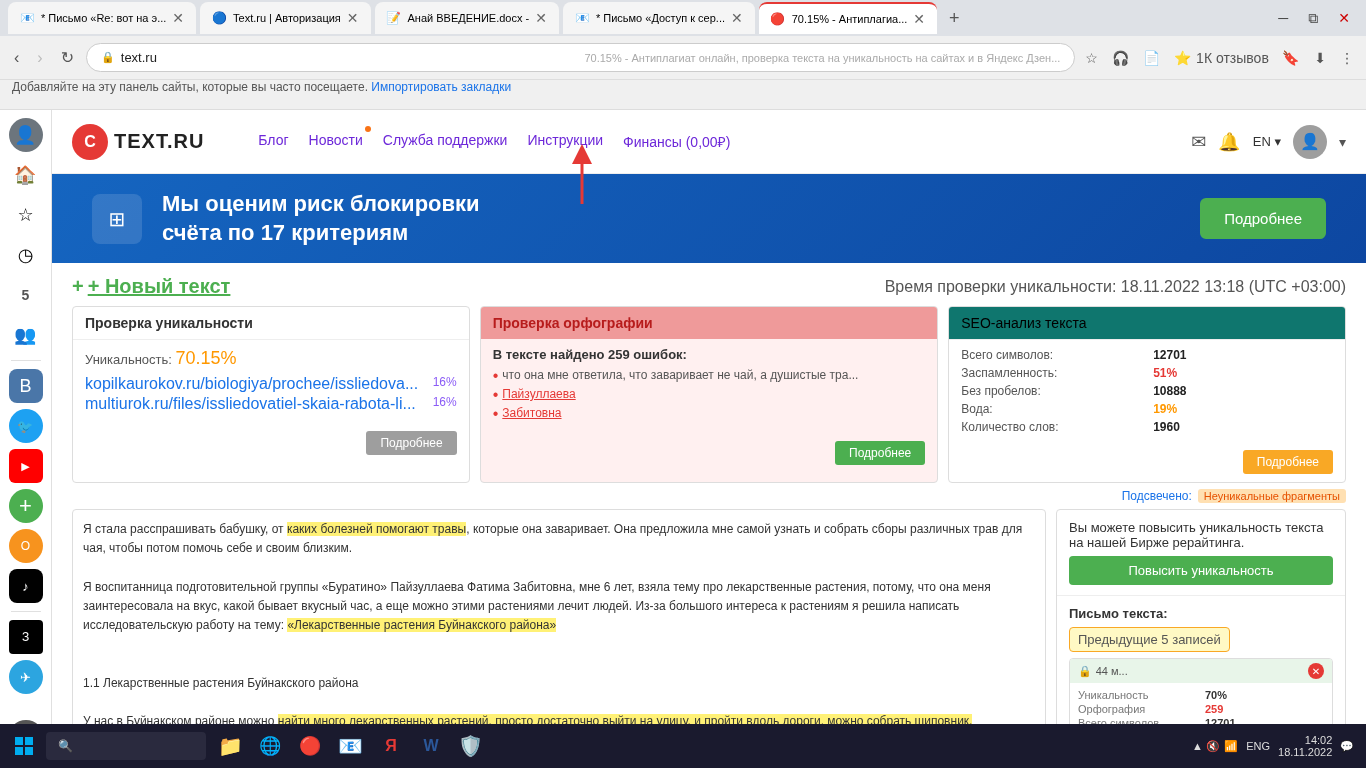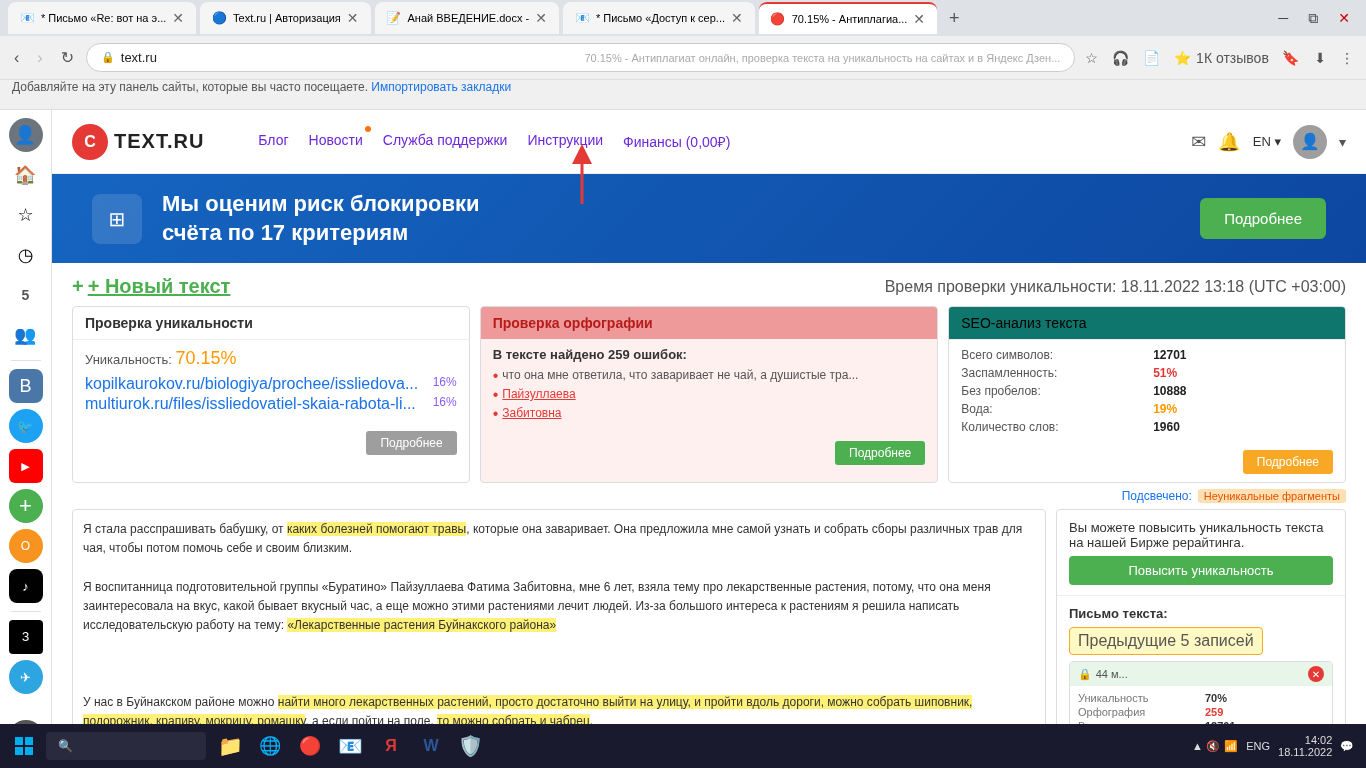--- a/index.html
+++ b/index.html
@@ -123,21 +123,21 @@
     .text-content-area { display: flex; gap: 10px; flex: 1; }
     .text-editor { flex: 1; border: 1px solid #ddd; border-radius: 4px; padding: 10px; font-size: 12px; line-height: 1.6; color: #333; overflow-y: auto; min-height: 200px; background: #fff; }
     .text-highlight-yellow { background: #fff176; }
 
     
     .right-panel { width: 290px; border: 1px solid #ddd; border-radius: 4px; background: #fff; overflow: hidden; flex-shrink: 0; }
     .right-panel-section { padding: 10px 12px; border-bottom: 1px solid #eee; }
     .right-panel-title { font-size: 13px; color: #333; margin-bottom: 6px; }
     .btn-boost { background: #4caf50; color: white; border: none; padding: 7px 14px; border-radius: 4px; font-size: 13px; cursor: pointer; width: 100%; }
     .version-title { font-size: 13px; font-weight: bold; color: #333; margin-bottom: 6px; }
-    .version-tooltip { background: #fff9c4; border: 1px solid #f9a825; border-radius: 4px; padding: 4px 8px; font-size: 16px; color: #555; display: inline-block; margin-bottom: 6px; }
+    .version-tooltip { background: #fff9c4; border: 1px solid #f9a825; border-radius: 4px; padding: 4px 8px; font-size: 13px; color: #555; display: inline-block; margin-bottom: 6px; }
     .version-card { border: 1px solid #ddd; border-radius: 4px; overflow: hidden; }
     .version-card-header { background: #e8f5e9; padding: 4px 8px; font-size: 11px; color: #555; display: flex; align-items: center; gap: 4px; }
     .version-card-header .lock { font-size: 11px; }
     .version-stats { display: grid; grid-template-columns: 1fr 1fr; gap: 2px 8px; padding: 6px 8px; font-size: 11px; }
     .vs-label { color: #777; }
     .vs-value { font-weight: bold; color: #333; }
     .vs-red { color: #e53935; }
     .vs-orange { color: #ff9800; }
     .version-card-close { background: #e53935; color: white; border: none; width: 16px; height: 16px; border-radius: 50%; font-size: 10px; cursor: pointer; margin-left: auto; }
 
@@ -369,21 +369,21 @@
       <div class="text-content-area">
 
         <div class="text-editor">
           <p>
             Я стала расспрашивать бабушку, от <span class="text-highlight-yellow">каких болезней помогают травы</span>, которые она заваривает. Она предложила мне самой узнать и собрать сборы различных трав для чая, чтобы потом помочь себе и своим близким.
           </p><br>
           <p>
             Я воспитанница подготовительной группы «Буратино» Пайзуллаева Фатима Забитовна, мне 6 лет, взяла тему про лекарственные растения, потому, что она меня заинтересовала на вкус, какой бывает вкусный час, а еще можно этими растениями лечит людей. Из-за большого интереса к растениям я решила написать исследовательскую работу на тему: <span class="text-highlight-yellow">«Лекарственные растения Буйнакского района»</span>
           </p><br>
           <br>
-          <br>
+          <p>1.1 Лекарственные растения Буйнакского района</p><br>
           <p>
             У нас в Буйнакском районе можно <span class="text-highlight-yellow">найти много лекарственных растений, просто достаточно выйти на улицу, и пройти вдоль дороги, можно собрать шиповник, подорожник, крапиву, мокрицу, ромашку</span>, а если пойти на поле, <span class="text-highlight-yellow">то можно собрать и чабрец</span>.
           </p><br>
           <br>
           
         </div>
 
         <div class="right-panel">
           <div class="right-panel-section">
             <div class="right-panel-title">Вы можете повысить уникальность текста на нашей Бирже рерайтинга.</div>

